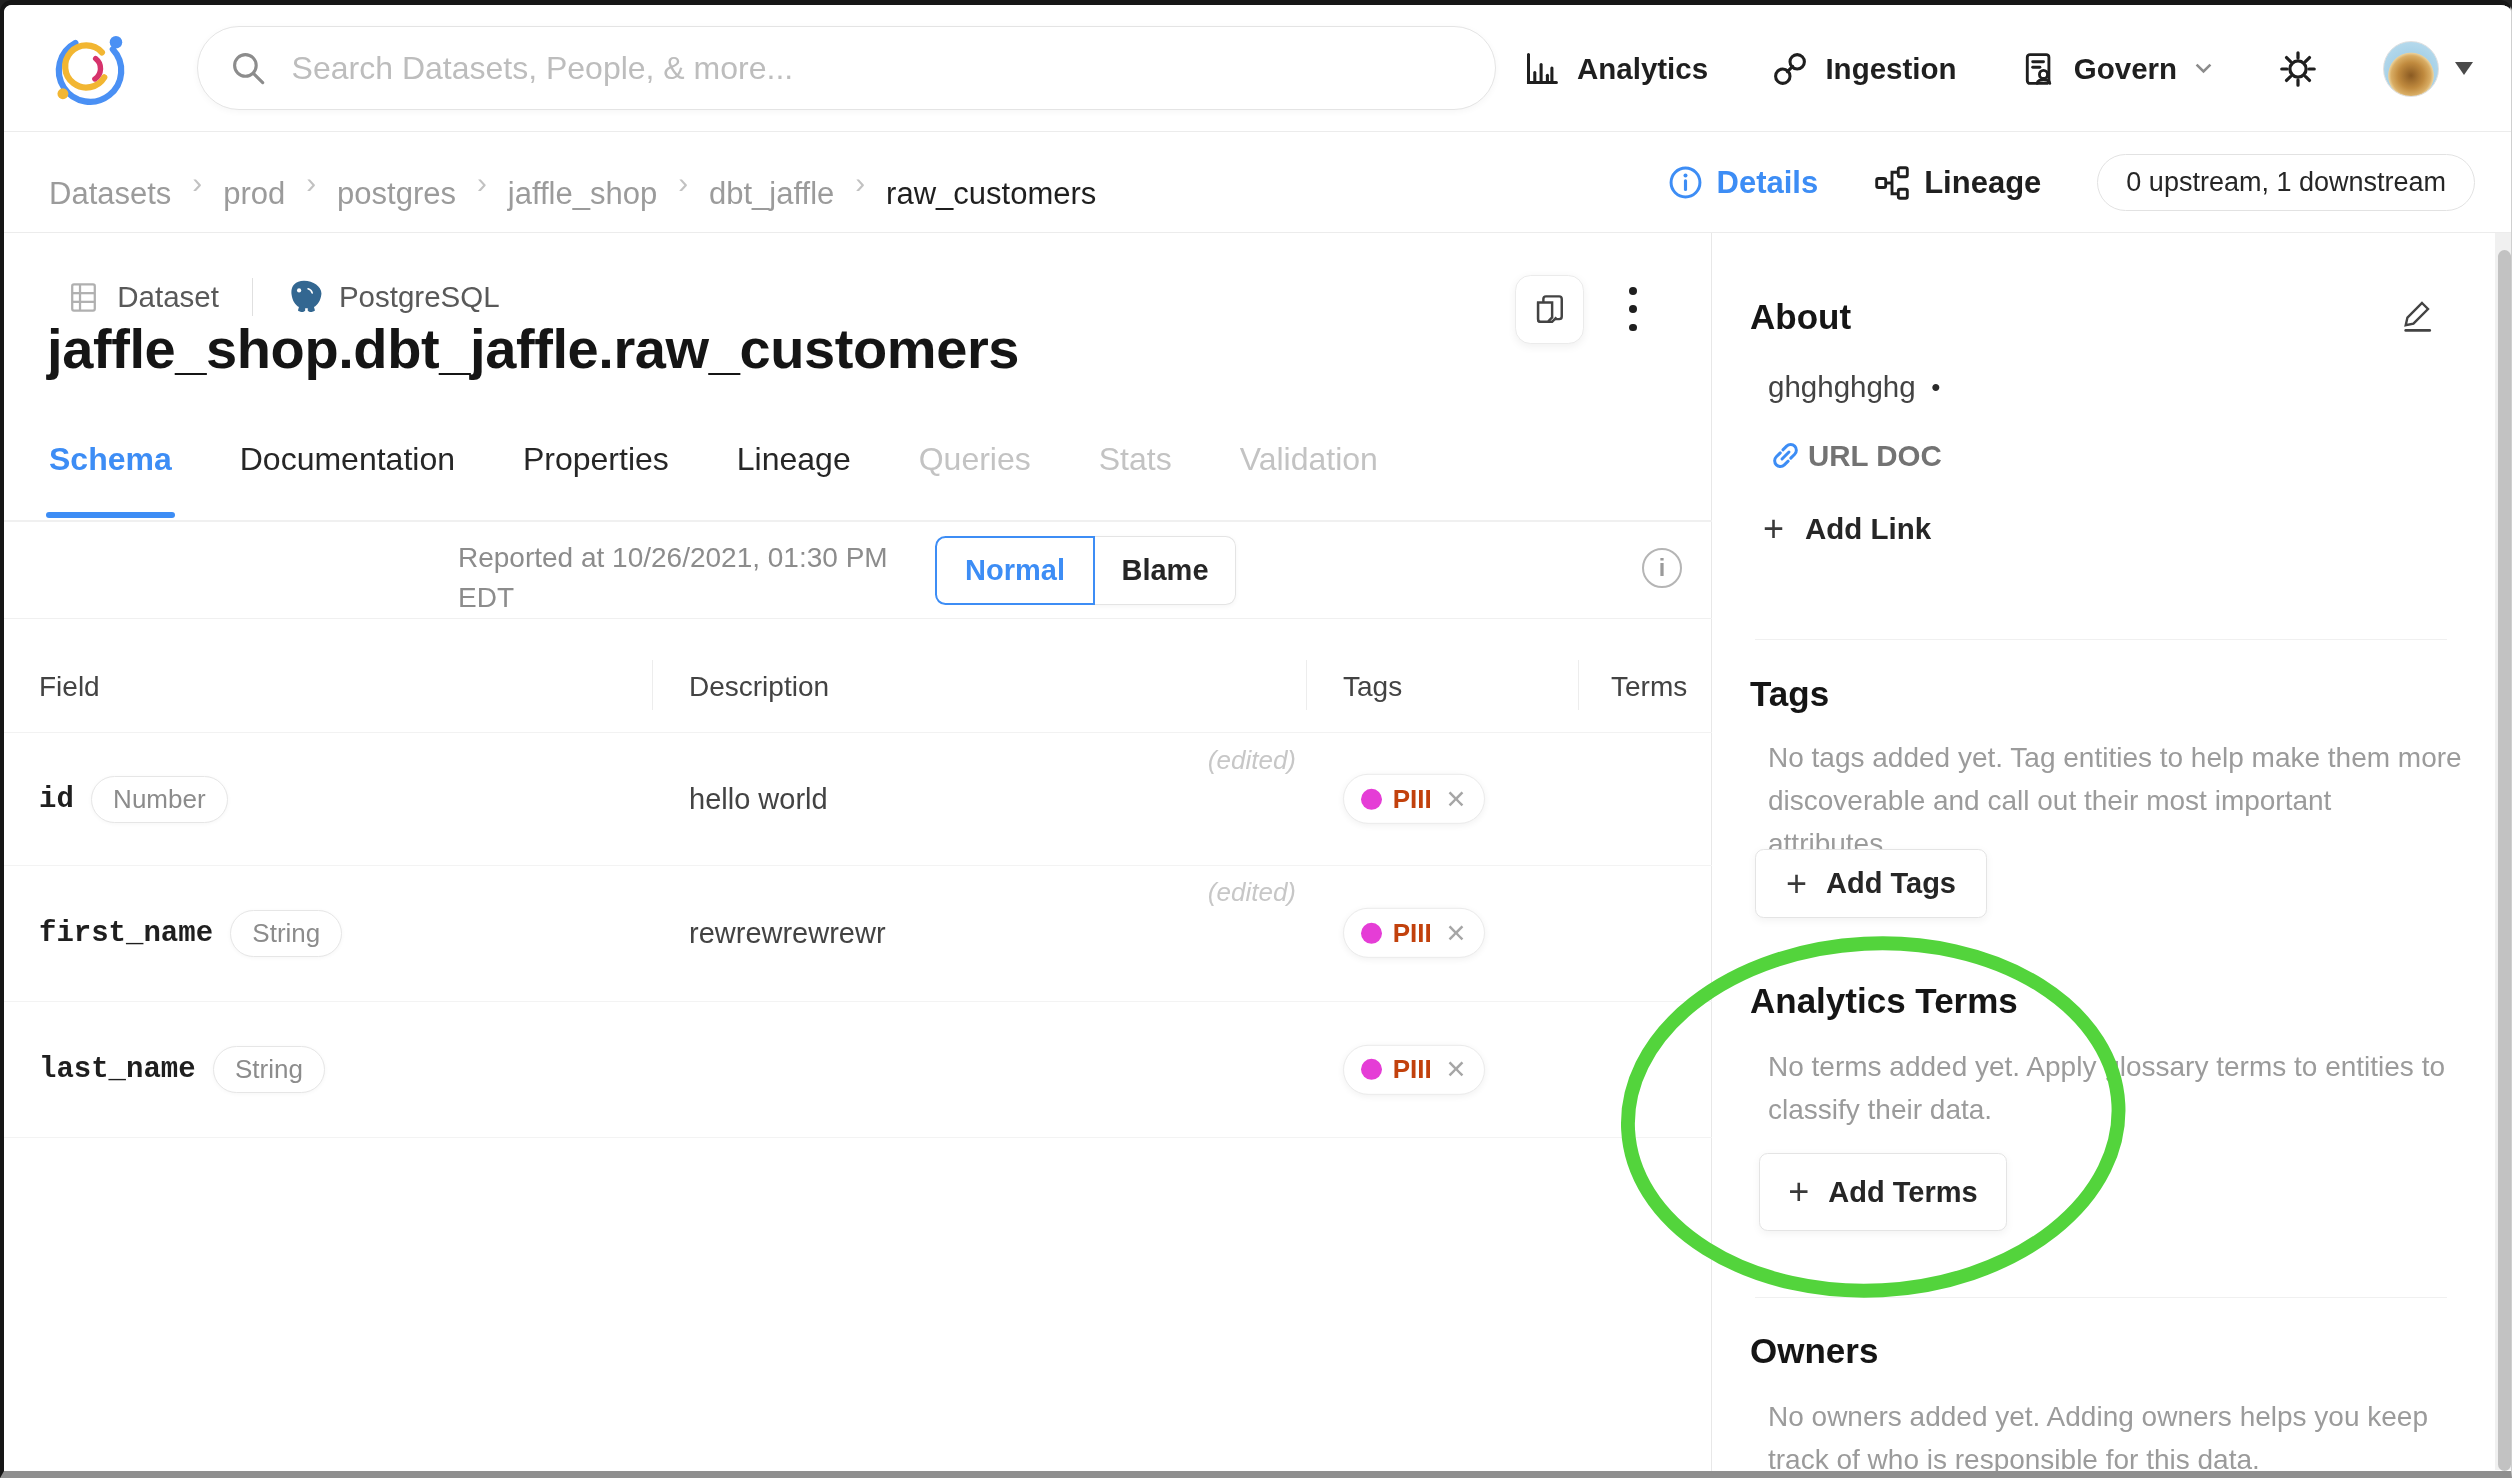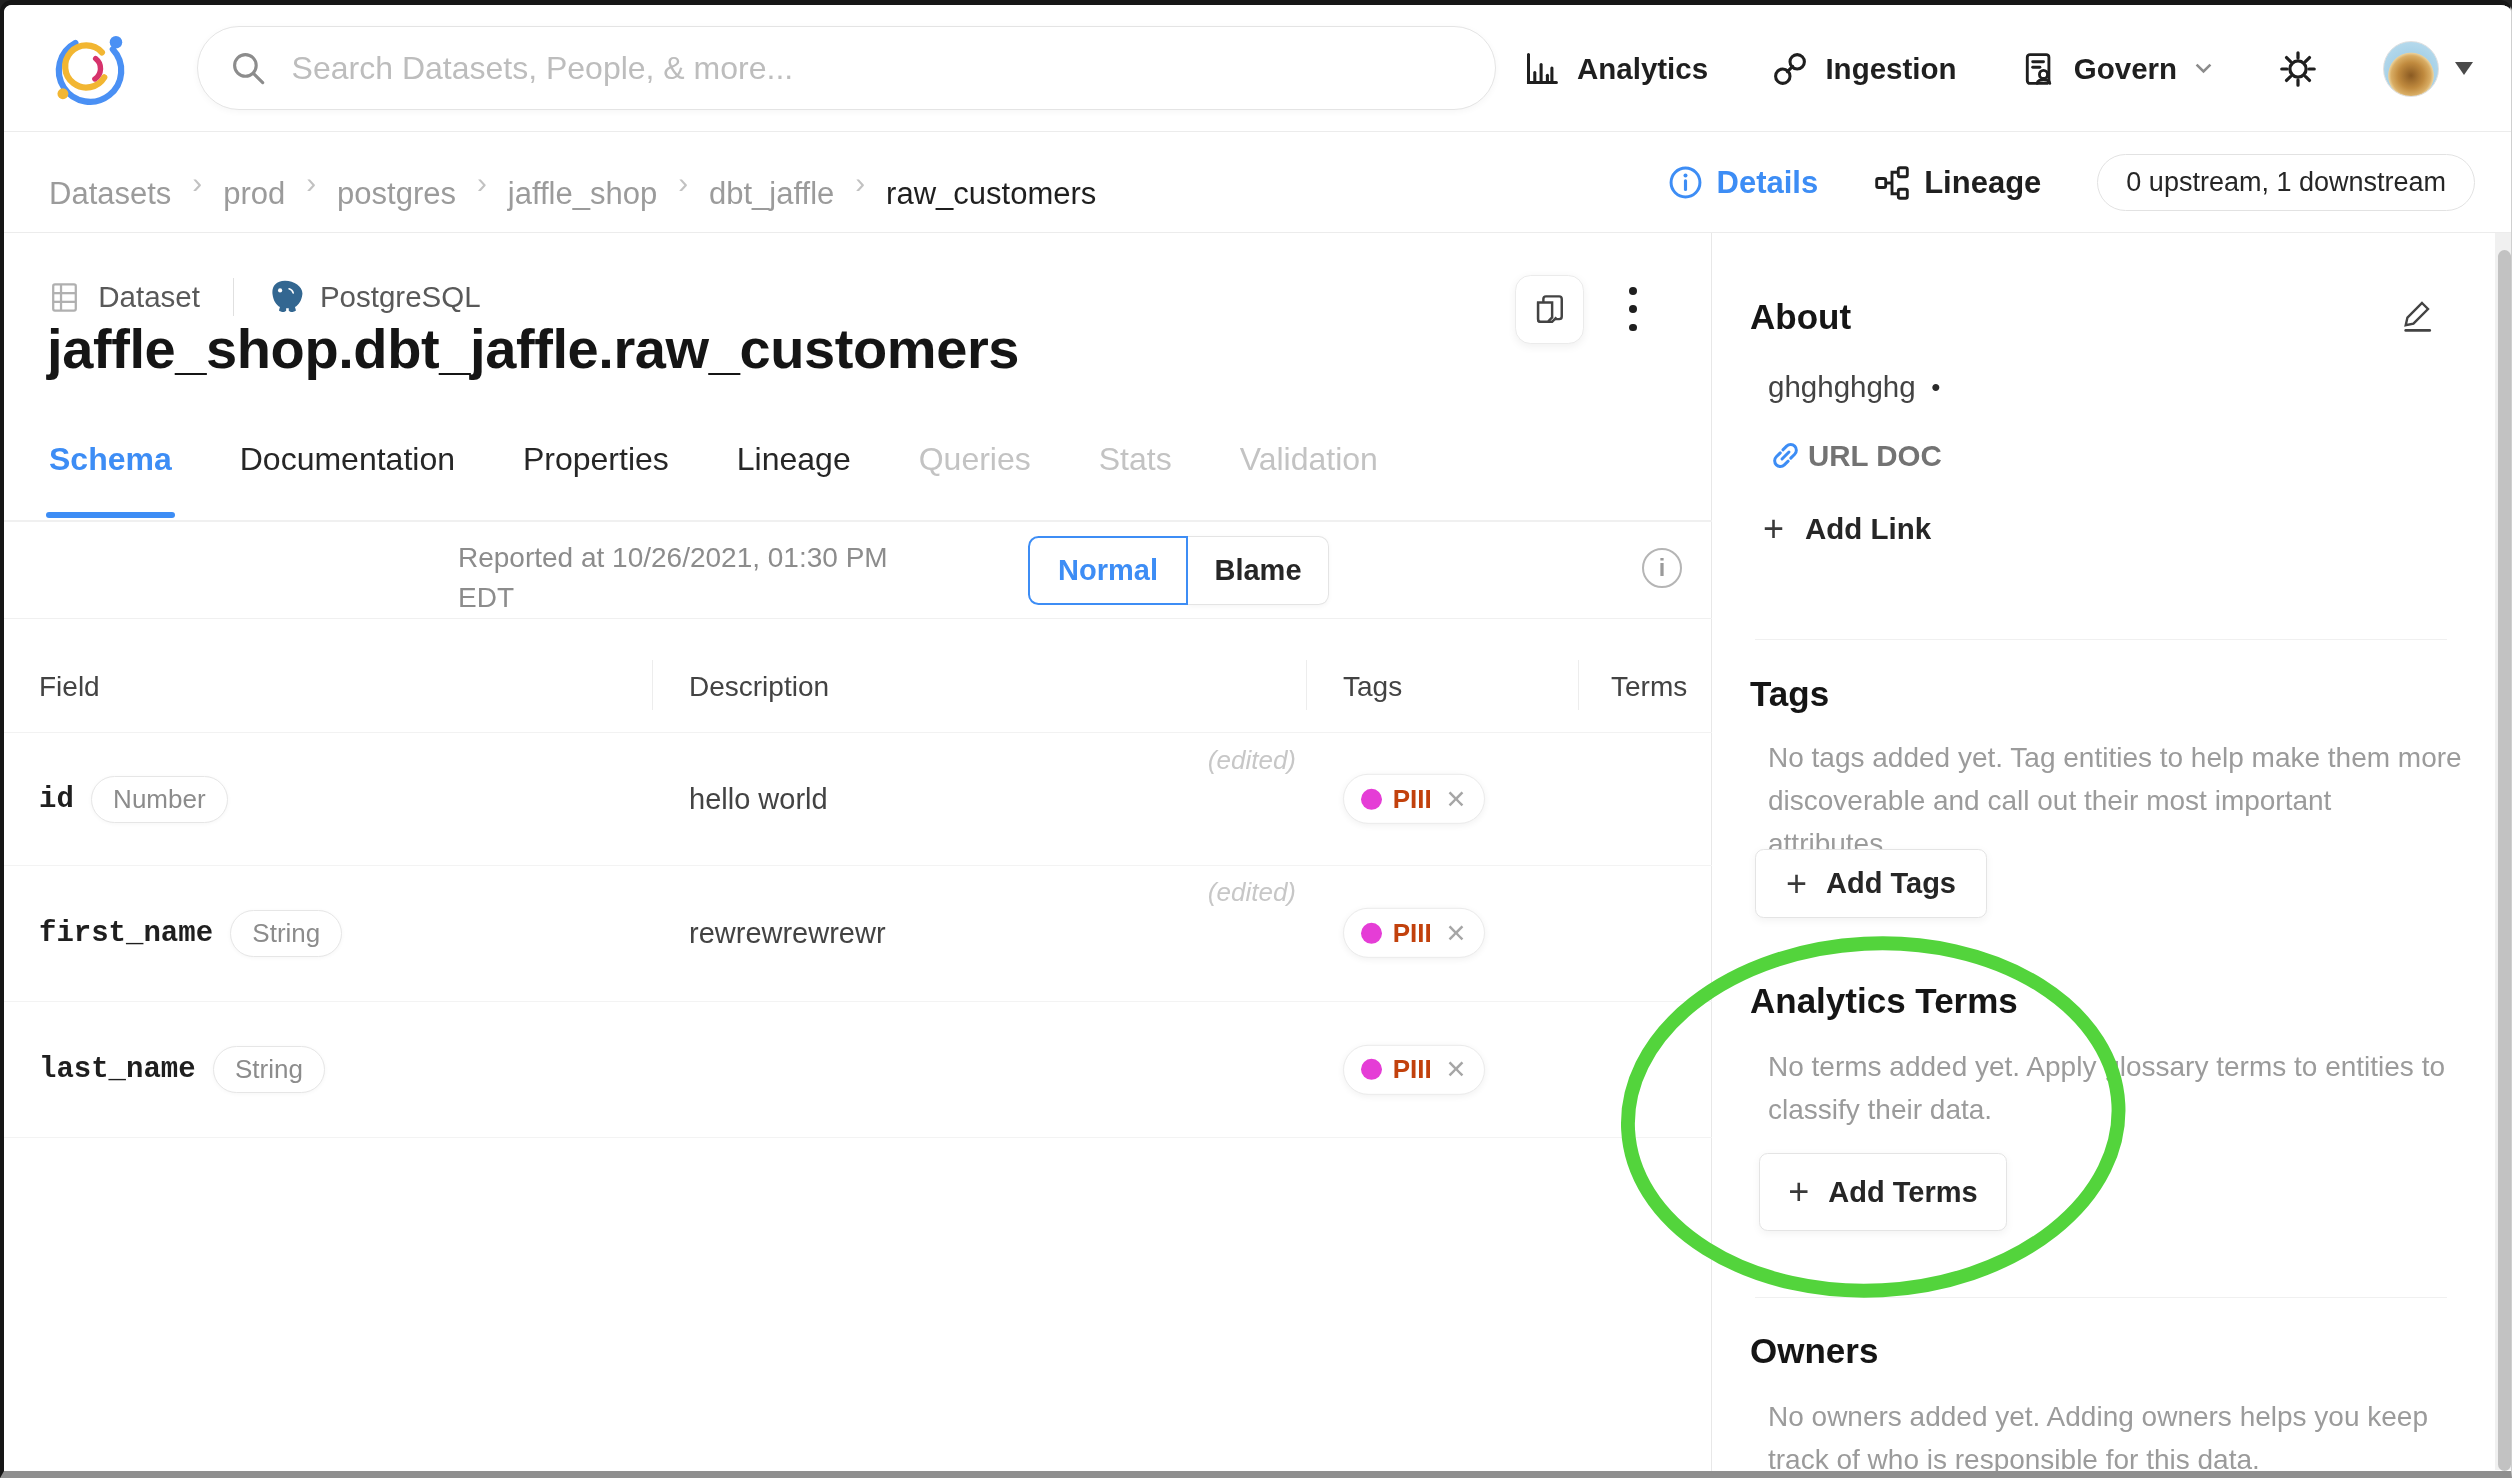--- a/index.html
+++ b/index.html
@@ -33,36 +33,36 @@
   .crumb{cursor:pointer;margin-top:23px;}
   .crumb-sep{margin:0 21px;color:#c2c2c2;font-size:29.5px;}
   .crumb-last{color:#1f1f1f;font-weight:500;}
   .crumb-actions{position:absolute;right:36px;top:0;height:101px;display:flex;align-items:center;gap:56px;}
   .details-toggle{display:flex;align-items:center;gap:14px;font-size:31px;font-weight:600;color:#3d8df5;cursor:pointer;}
   .lineage-toggle{display:flex;align-items:center;gap:14px;font-size:31px;font-weight:600;color:#1f1f1f;cursor:pointer;}
   .lineage-badge{border:1.7px solid #e2e2e2;border-radius:38px;height:57px;display:flex;align-items:center;
     padding:0 28px;font-size:27px;font-weight:500;color:#262626;background:#fff;cursor:pointer;}
   
   .content{position:absolute;left:0;top:228px;width:1708px;height:1250px;border-right:0.9px solid #e8e8e8;background:#fff;}
-  .type-row{position:absolute;left:44px;top:45px;display:flex;align-items:center;gap:17.3px;font-size:29.5px;color:#595959;}
+  .type-row{position:absolute;left:63px;top:45px;display:flex;align-items:center;gap:17.3px;font-size:29.5px;color:#595959;}
   .type-divider{width:0.9px;height:38px;background:#e0e0e0;margin:0 15.6px;}
   .entity-title{position:absolute;left:43px;top:83px;font-size:56px;font-weight:700;color:#151515;letter-spacing:-0.4px;}
   .copy-btn{position:absolute;left:1511px;top:42px;width:69px;height:69px;border:1.7px solid #ebebeb;border-radius:15.6px;
     background:#fff;display:flex;align-items:center;justify-content:center;box-shadow:0 2.6px 8.7px rgba(0,0,0,.06);cursor:pointer;}
   .kebab{position:absolute;left:1620px;top:49px;display:flex;flex-direction:column;gap:10.4px;padding:5.2px;cursor:pointer;}
   .kebab span{width:7.8px;height:7.8px;border-radius:50%;background:#1f1f1f;}
   .tabs{position:absolute;left:45px;top:208px;display:flex;gap:68px;}
   .tab{font-size:32px;font-weight:500;color:#262626;padding-bottom:40px;position:relative;cursor:pointer;}
   .tab.active{color:#3d8df5;font-weight:600;}
   .tab.active::after{content:"";position:absolute;left:-3.5px;right:-3.5px;bottom:0;height:6px;background:#3d8df5;border-radius:3.5px;}
   .tab.disabled{color:#c3c3c3;cursor:default;}
   .tabs-border{position:absolute;left:0;top:287px;width:1708px;height:1.7px;background:#f0f0f0;}
   
   .reported{position:absolute;left:454px;top:305px;width:451px;font-size:28px;line-height:40px;color:#8c8c8c;}
-  .seg{position:absolute;left:1008px;top:303px;display:flex;height:69px;padding-left:16px;}
+  .seg{position:absolute;left:915px;top:303px;display:flex;height:69px;padding-left:16px;}
   .seg-btn{display:flex;align-items:center;justify-content:center;font-size:29px;font-weight:600;background:#fff;cursor:pointer;}
   .seg-normal{width:160px;border:2.2px solid #3d8df5;color:#3d8df5;border-radius:10.4px 0 0 10.4px;z-index:2;}
   .seg-blame{width:141px;border:1.7px solid #e4e4e4;border-left:none;color:#262626;border-radius:0 10.4px 10.4px 0;box-shadow:0 1.7px 5.2px rgba(0,0,0,.04);}
   .version-dd{position:absolute;left:1286px;top:303px;width:331px;height:69px;border:1.7px solid #e4e4e4;border-radius:10.4px;
     background:#fff;display:flex;align-items:center;justify-content:space-between;padding:0 22.6px;
     font-size:28px;font-weight:600;color:#333;box-shadow:0 1.7px 5.2px rgba(0,0,0,.04);cursor:pointer;}
   .dd-caret{width:0;height:0;border-left:8.7px solid transparent;border-right:8.7px solid transparent;border-top:11.3px solid #a8a8a8;}
   .info-circle{position:absolute;left:1638px;top:315px;width:40px;height:40px;border:2.6px solid #b5b5b5;border-radius:50%;
     color:#9a9a9a;font-size:23.4px;font-weight:700;display:flex;align-items:center;justify-content:center;cursor:pointer;}
   .toolbar-border{position:absolute;left:0;top:385px;width:1708px;height:0.9px;background:#f0f0f0;}

